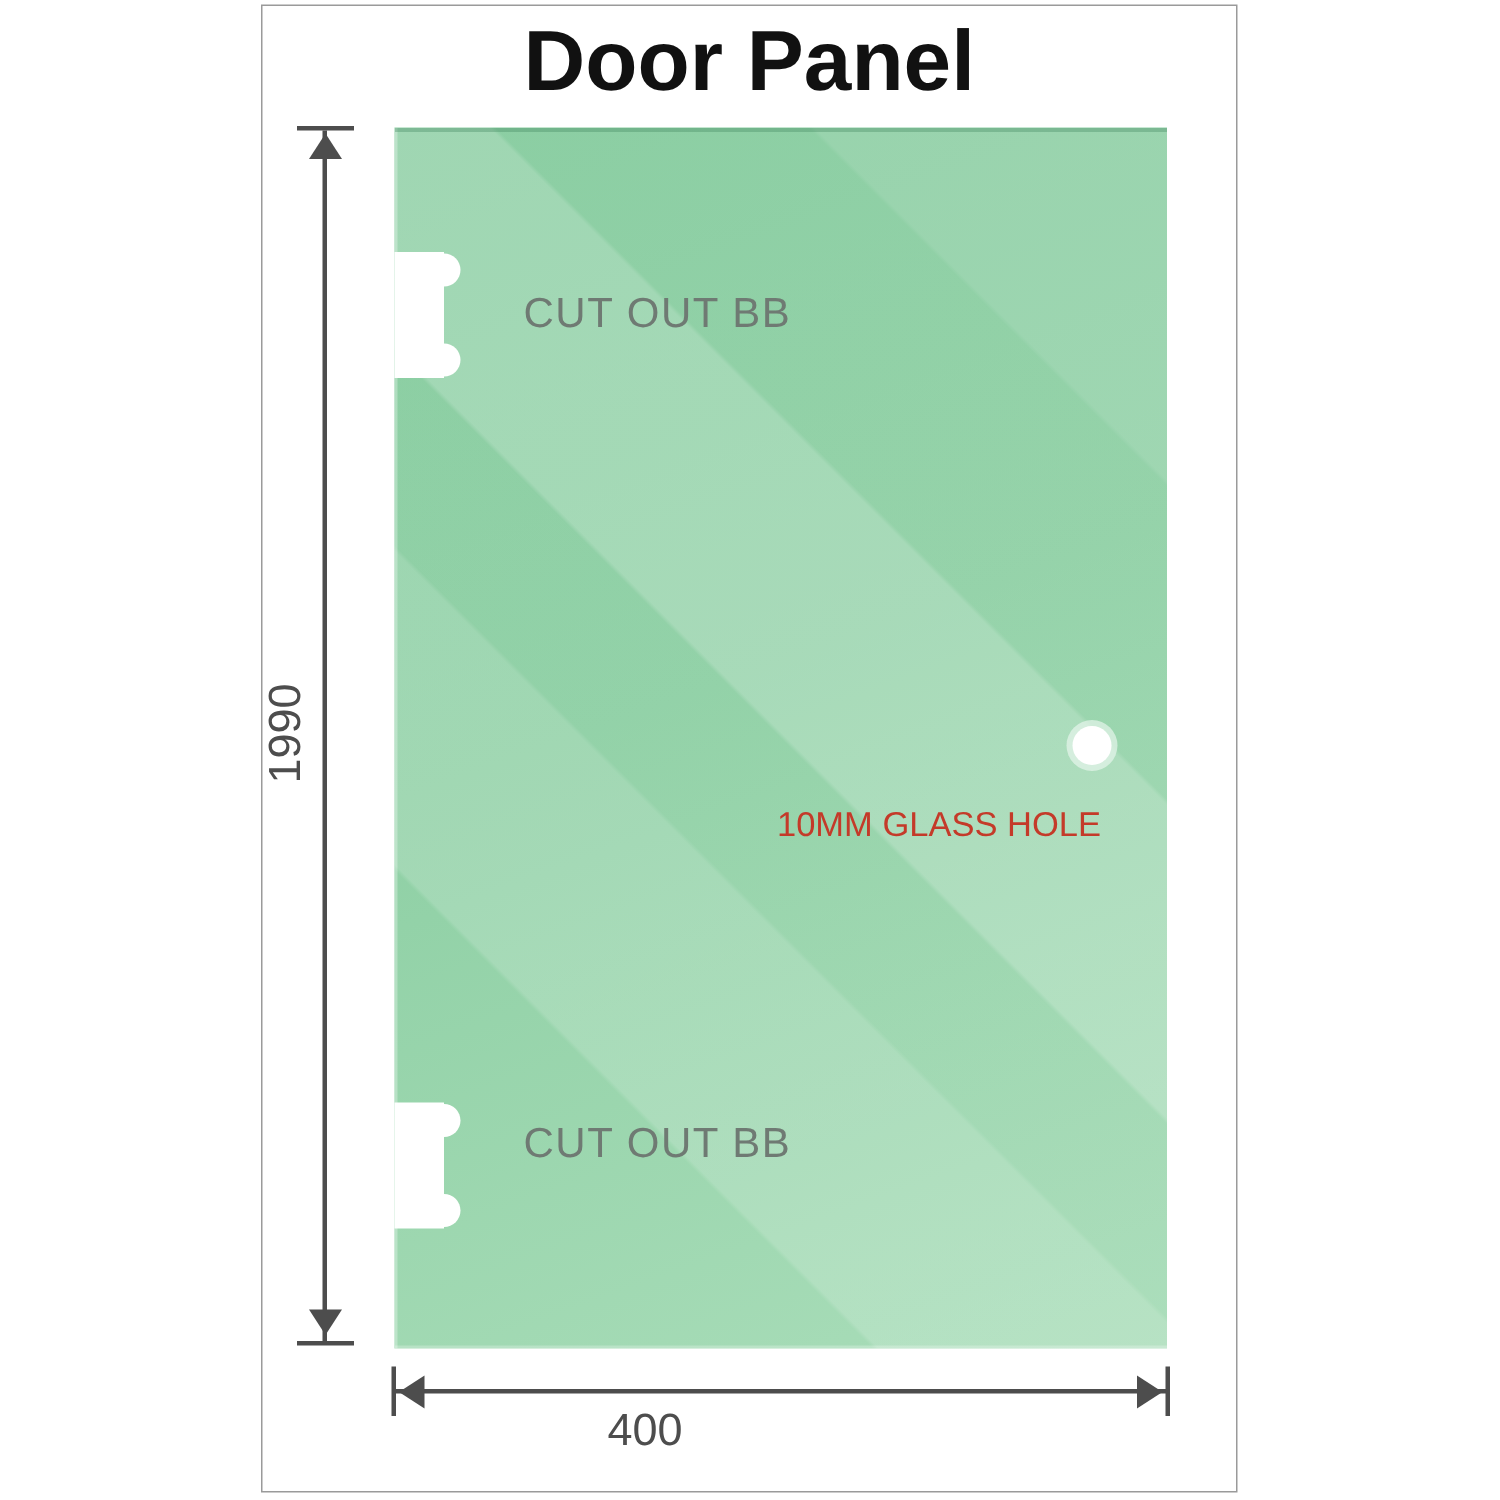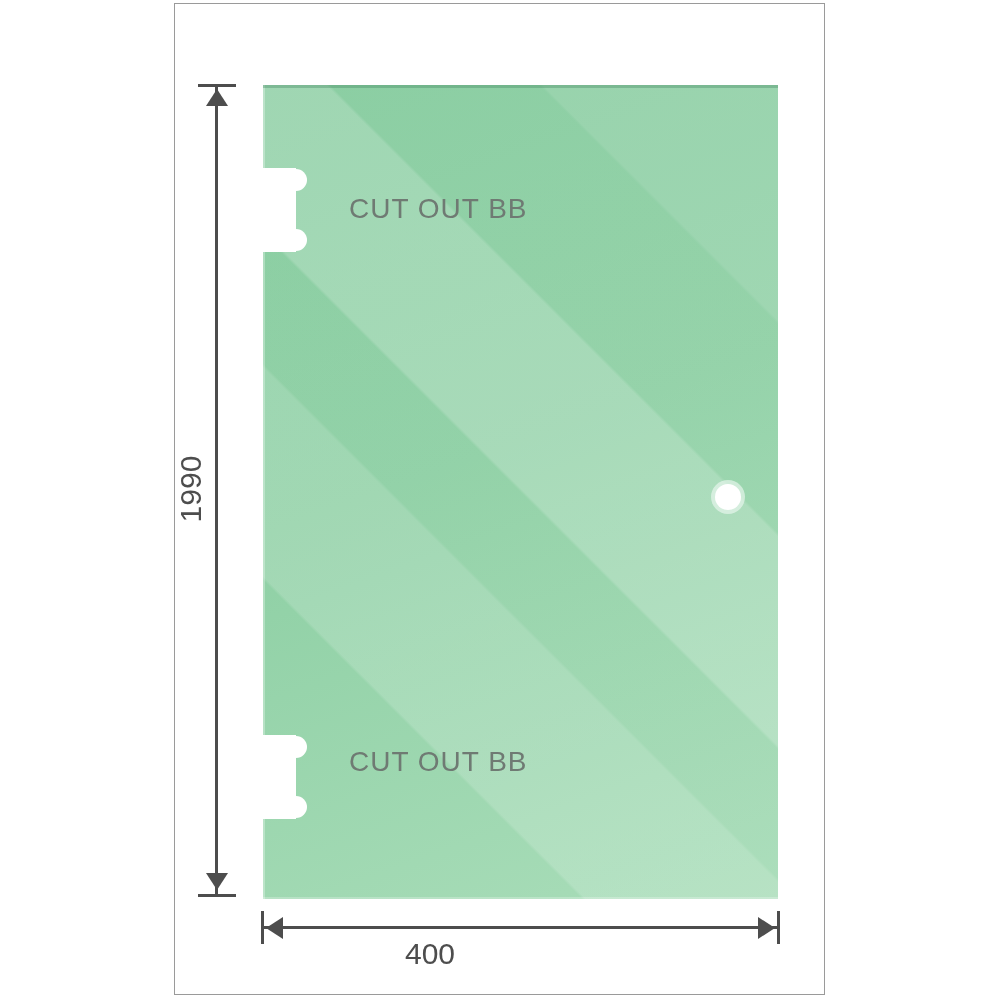--- a/index.html
+++ b/index.html
@@ -72,38 +72,40 @@
   .vdim-label{left:146px;top:474px;width:90px;height:30px;transform:rotate(-90deg);}
   .hdim-label{left:385px;top:939px;width:90px;height:30px;}
 </style>
 </head>
 <body>
 
 <div class="screen">
 
   <div class="frame"></div>
 
+  <div class="title">Door Panel</div>
 
   <div class="panel">
 
     <div class="cutout c-top">
       <span class="cutout-rect"></span>
       <span class="cutout-lobe lobe-top"></span>
       <span class="cutout-lobe lobe-bottom"></span>
     </div>
     <div class="cutout-label l-top">CUT OUT BB</div>
 
     <div class="cutout c-bottom">
       <span class="cutout-rect"></span>
       <span class="cutout-lobe lobe-top"></span>
       <span class="cutout-lobe lobe-bottom"></span>
     </div>
     <div class="cutout-label l-bottom">CUT OUT BB</div>
 
     <div class="hole"></div>
+    <div class="hole-label">10MM GLASS HOLE</div>
 
   </div>
 
   <div class="dim vdim-line"></div>
   <div class="dim vdim-cap-top"></div>
   <div class="dim vdim-cap-bottom"></div>
   <div class="tri tri-up"></div>
   <div class="tri tri-down"></div>
   <div class="dim-label vdim-label">1990</div>
 

